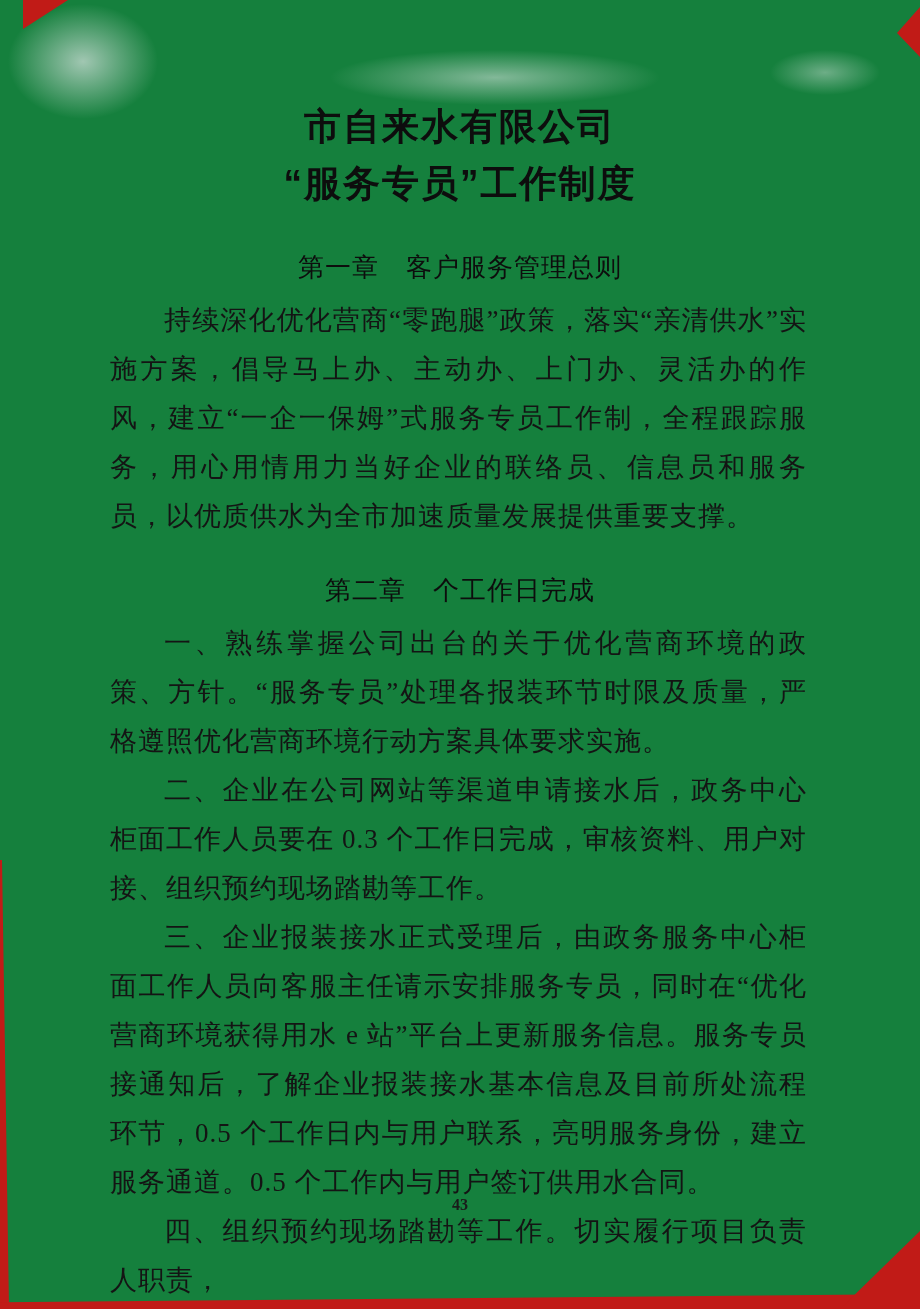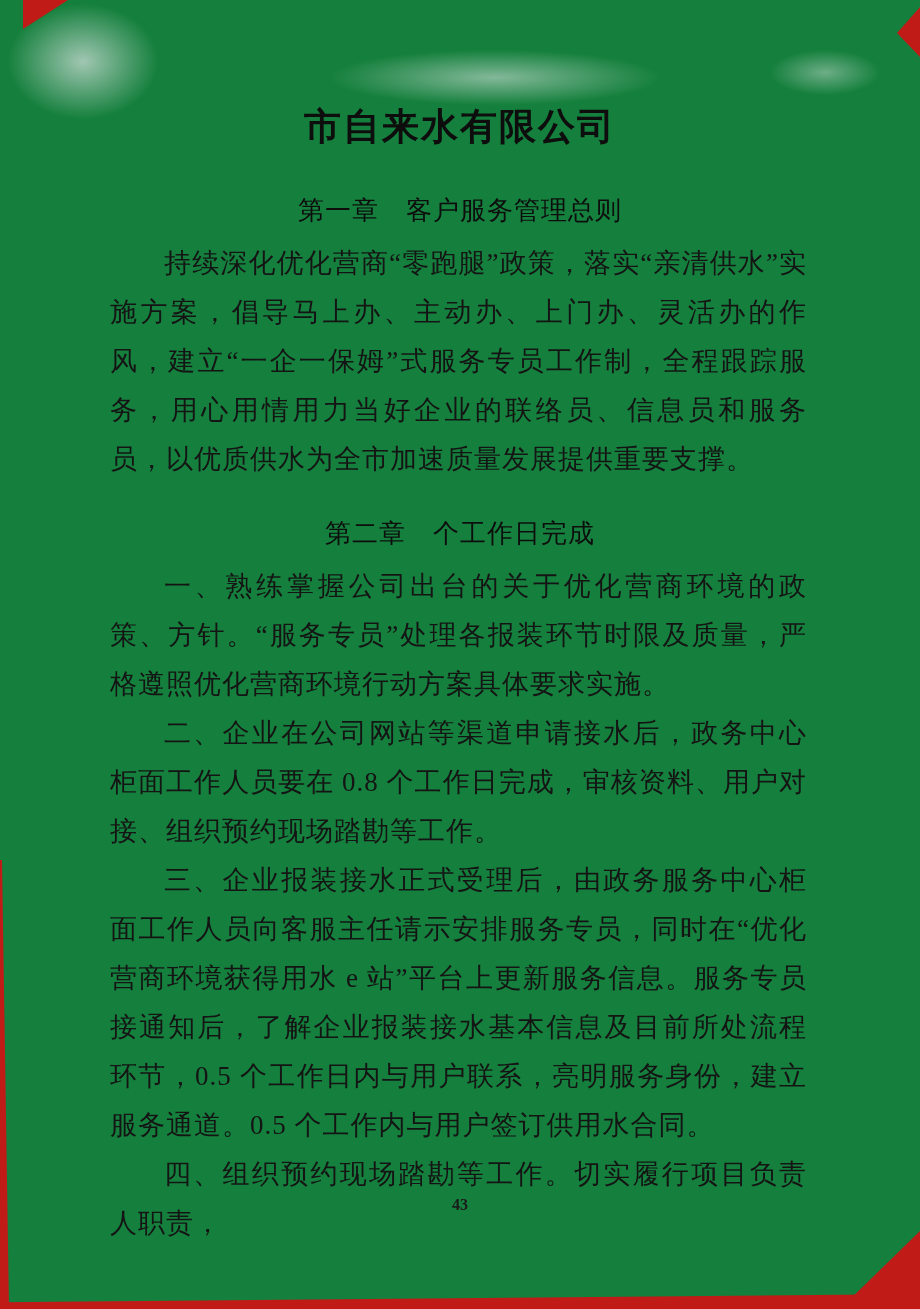--- a/index.html
+++ b/index.html
@@ -88,31 +88,32 @@
   <div class="artifact art-top-left"></div>
   <div class="artifact art-top-right"></div>
   <div class="artifact art-left-strip"></div>
   <div class="artifact art-bottom-band"></div>
   <div class="artifact art-bottom-right"></div>
 
   <div class="content">
 
     <div class="doc-title">
       <div>市自来水有限公司</div>
+      <div>“服务专员”工作制度</div>
     </div>
 
     <div class="chapter-heading first">第一章　客户服务管理总则</div>
 
     <p class="body-para">持续深化优化营商“零跑腿”政策，落实“亲清供水”实施方案，倡导马上办、主动办、上门办、灵活办的作风，建立“一企一保姆”式服务专员工作制，全程跟踪服务，用心用情用力当好企业的联络员、信息员和服务员，以优质供水为全市加速质量发展提供重要支撑。</p>
 
     <div class="chapter-heading second">第二章　个工作日完成</div>
 
     <p class="body-para">一、熟练掌握公司出台的关于优化营商环境的政策、方针。“服务专员”处理各报装环节时限及质量，严格遵照优化营商环境行动方案具体要求实施。</p>
 
-    <p class="body-para">二、企业在公司网站等渠道申请接水后，政务中心柜面工作人员要在 0.8 个工作日完成，审核资料、用户对接、组织预约现场踏勘等工作。</p>
+    <p class="body-para">二、企业在公司网站等渠道申请接水后，政务中心柜面工作人员要在 0.3 个工作日完成，审核资料、用户对接、组织预约现场踏勘等工作。</p>
 
     <p class="body-para">三、企业报装接水正式受理后，由政务服务中心柜面工作人员向客服主任请示安排服务专员，同时在“优化营商环境获得用水 e 站”平台上更新服务信息。服务专员接通知后，了解企业报装接水基本信息及目前所处流程环节，0.5 个工作日内与用户联系，亮明服务身份，建立服务通道。0.5 个工作内与用户签订供用水合同。</p>
 
     <p class="body-para">四、组织预约现场踏勘等工作。切实履行项目负责人职责，</p>
 
   </div>
 
   <div class="page-number">43</div>
 
 </div>

